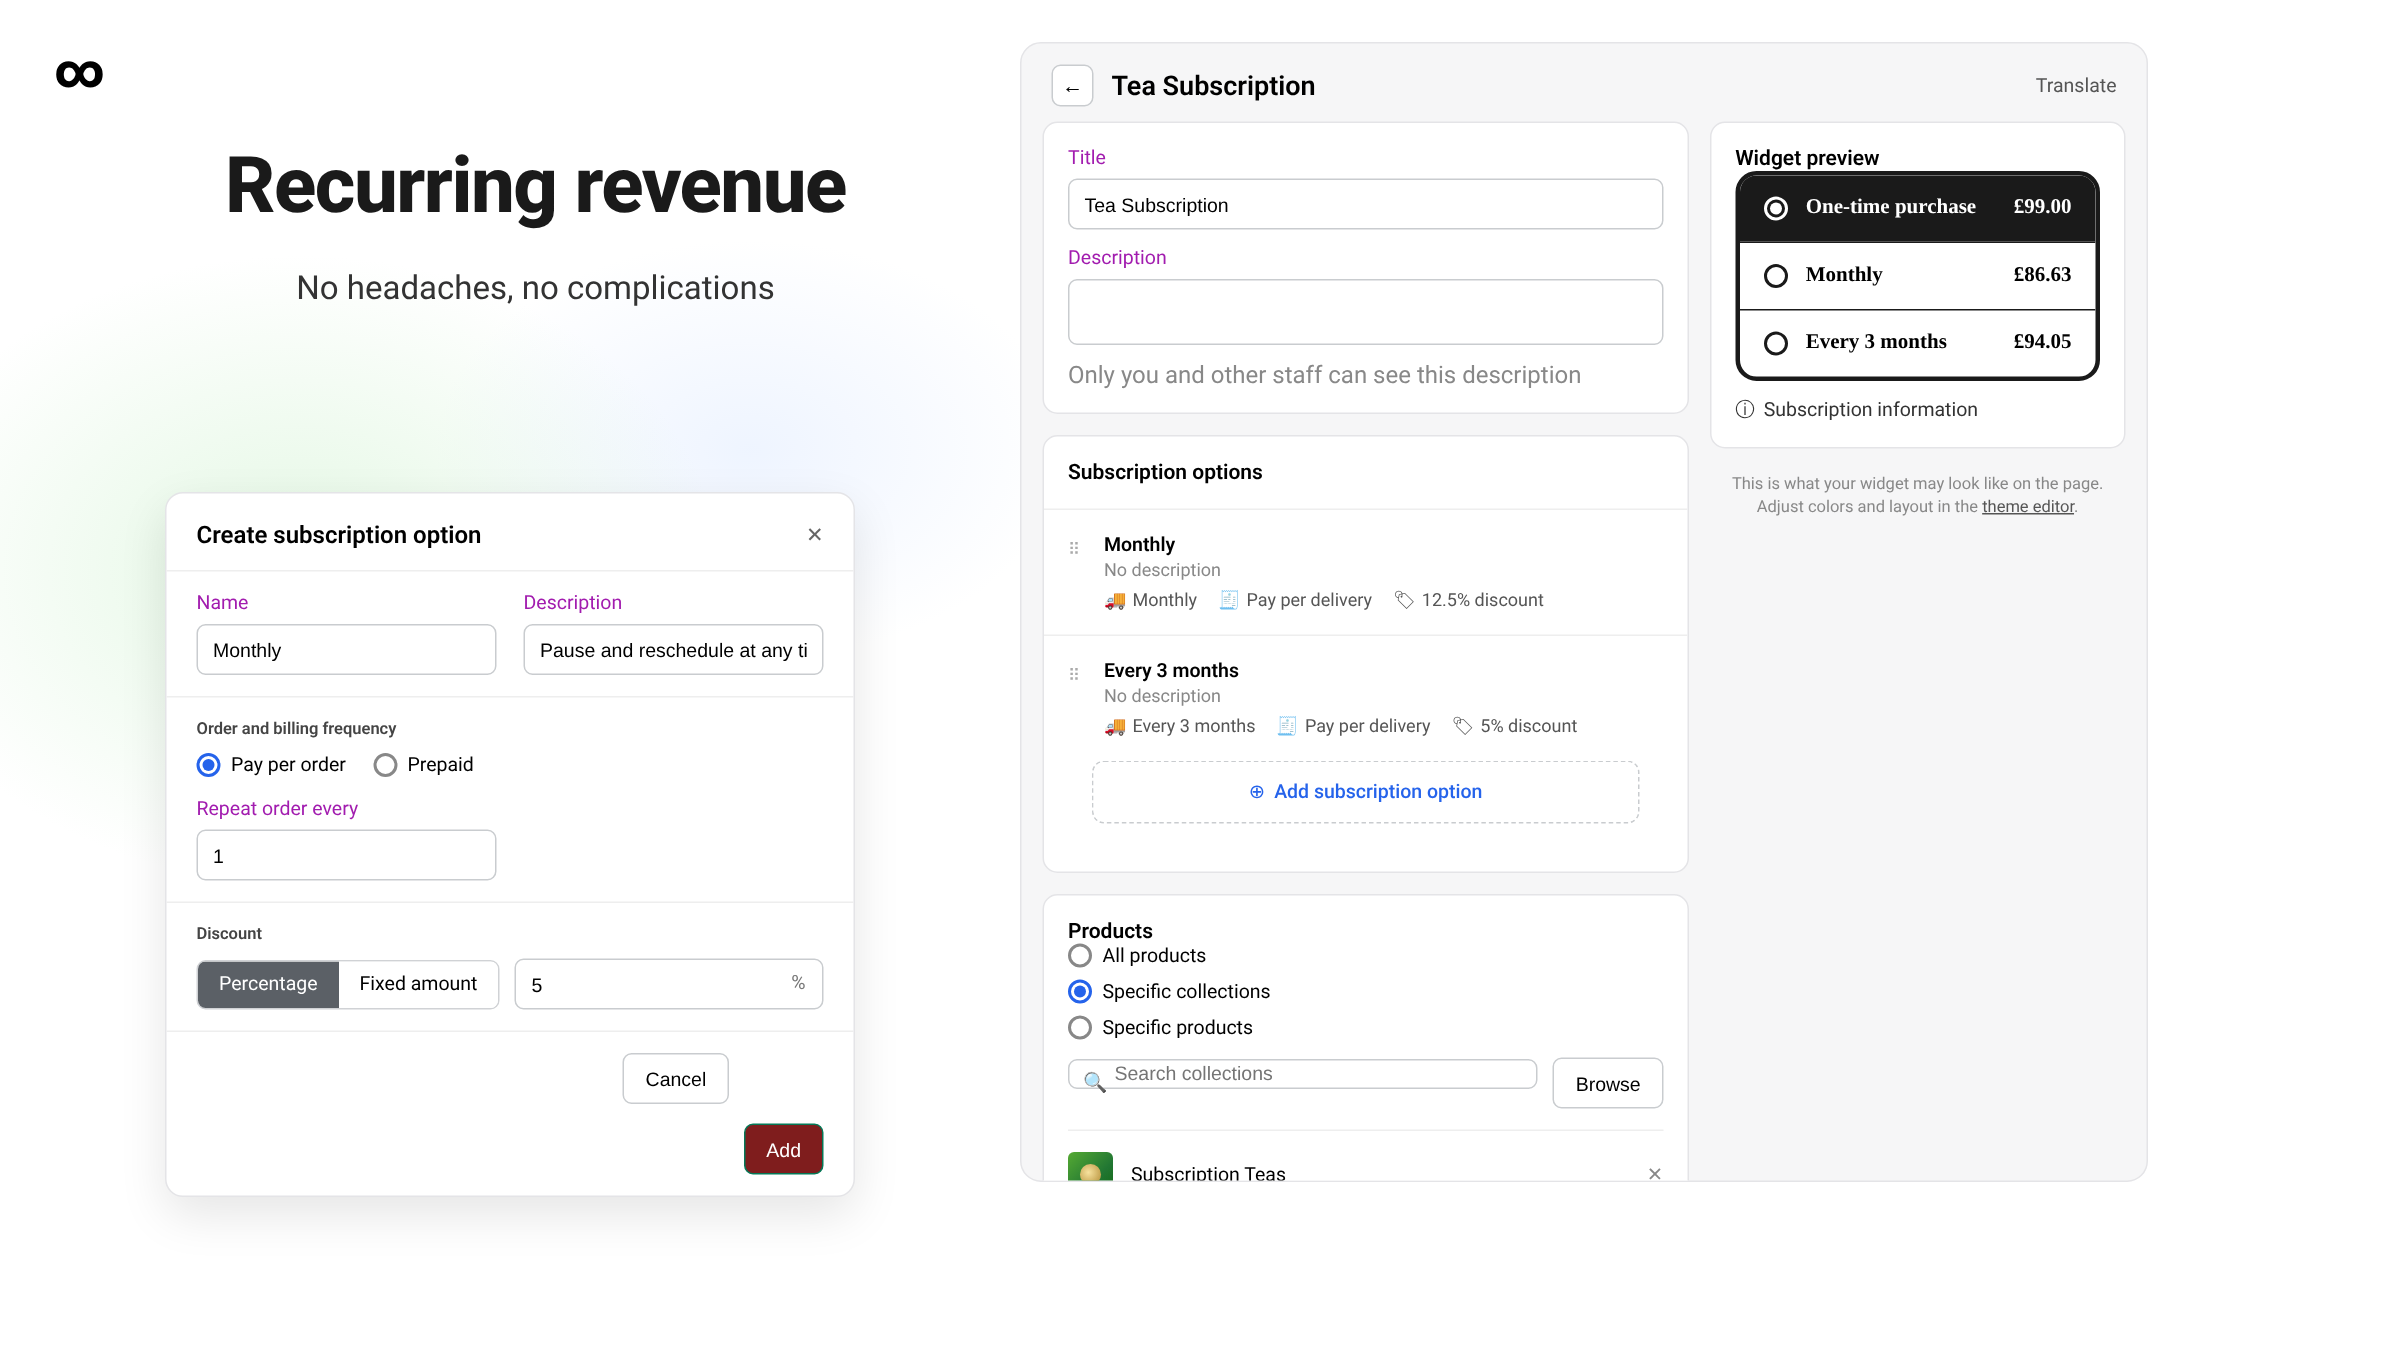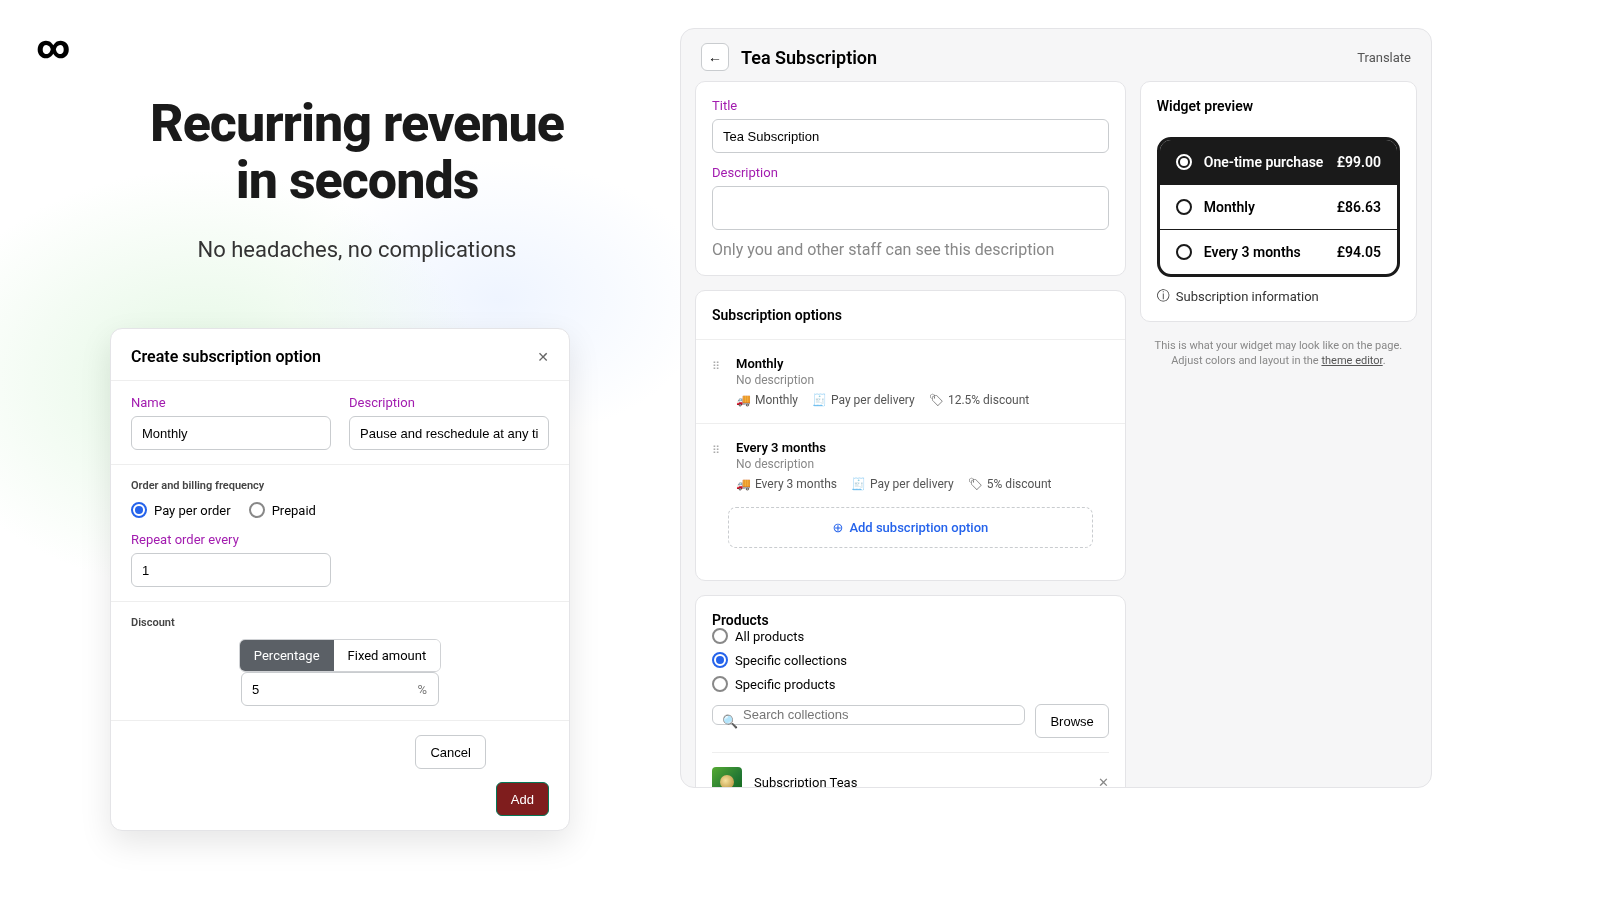--- a/index.html
+++ b/index.html
@@ -67,39 +67,39 @@
 .search-row { display: flex; gap: 10px; }
 .search-wrap { flex: 1; position: relative; }
 .search-icon { position: absolute; left: 10px; top: 50%; transform: translateY(-50%); color: #888; font-size: 13px; }
 .search-inp { width: 100%; height: 20px; border: 1px solid #c9cccf; border-radius: 6px; padding: 0 10px 0 30px; font-size: 13px; }
 .coll-row { margin-top: 14px; padding-top: 14px; border-top: 1px solid #eee; display: flex; align-items: center; gap: 12px; }
 .coll-thumb { width: 30px; height: 30px; border-radius: 4px; background: linear-gradient(135deg, #5a3 0%, #273 60%, #161 100%); position: relative; }
 .coll-thumb::after { content: ""; position: absolute; top: 8px; left: 8px; width: 14px; height: 14px; border-radius: 50%; background: radial-gradient(circle at 40% 40%, #f7e29e, #b08830); }
 .coll-name { flex: 1; font-size: 13px; }
 .coll-x { font-size: 13px; color: #888; cursor: pointer; }
 
-.preview-title { font-size: 14px; font-weight: 600; margin-bottom: 23px; }
+.preview-title { font-size: 14px; font-weight: 600; margin-bottom: 0; }
 .widget { border: 3px solid #1a1a1a; border-radius: 14px; overflow: hidden; }
-.widget-row { display: flex; align-items: flex-start; justify-content: space-between; padding: 14px 16px; font-size: 14px; font-weight: 600; border-top: 1px solid #1a1a1a; }
+.widget-row { display: flex; align-items: flex-start; justify-content: space-between; padding: 14px 16px; font-size: 14px; font-weight: 600; border-top: 1px solid #1a1a1a; font-family: Liberation Serif, serif; }
 .widget-row:first-child { border-top: none; background: #1a1a1a; color: #fff; }
 .widget-left { display: flex; align-items: center; gap: 12px; }
 .wradio { width: 16px; height: 16px; border: 2px solid #1a1a1a; border-radius: 50%; position: relative; }
 .widget-row:first-child .wradio { border-color: #fff; }
 .widget-row:first-child .wradio::after { content: ""; width: 8px; height: 8px; background: #fff; border-radius: 50%; position: absolute; top: 2px; left: 2px; }
 .sub-info { margin-top: 10px; display: flex; align-items: center; gap: 6px; font-size: 13px; color: #333; }
 .preview-hint { font-size: 11px; color: #888; text-align: center; margin-top: 16px; line-height: 1.4; }
 .preview-hint a { color: #555; }
 </style>
 </head>
 <body>
 
 <div class="bg-gradient"></div>
 <div class="logo">∞</div>
 <div class="hero">
-  <h1><span>Recurring revenue</span><br><span>in seconds</span></h1>
+  <h1><span>Recurring revenue</span><br></h1>
   <p>No headaches, no complications</p>
 </div>
 
 <div class="modal">
   <div class="modal-head">
     <div class="modal-title">Create subscription option</div>
     <div class="modal-close">✕</div>
   </div>
   <div class="modal-sec">
     <div class="modal-row">
@@ -130,21 +130,21 @@
         <label class="lbl">Repeat order every</label>
         <input class="inp" value="1" style="">
       </div>
       <div class="modal-col">
         <label class="lbl">&nbsp;</label>
       </div>
     </div>
   </div>
   <div class="modal-sec">
     <div class="lbl-sm">Discount</div>
-    <div style="display:flex; align-items:center;flex-direction:column;">
+    <div style="display:flex; gap:10px; align-items:center;">
       <div class="seg">
         <div class="seg-btn on">Percentage</div>
         <div class="seg-btn">Fixed amount</div>
       </div>
       <div class="inp-w-suffix" style="flex:1;">
         <input class="inp" value="5" style="">
         <span class="inp-suffix">%</span>
       </div>
     </div>
   </div>

